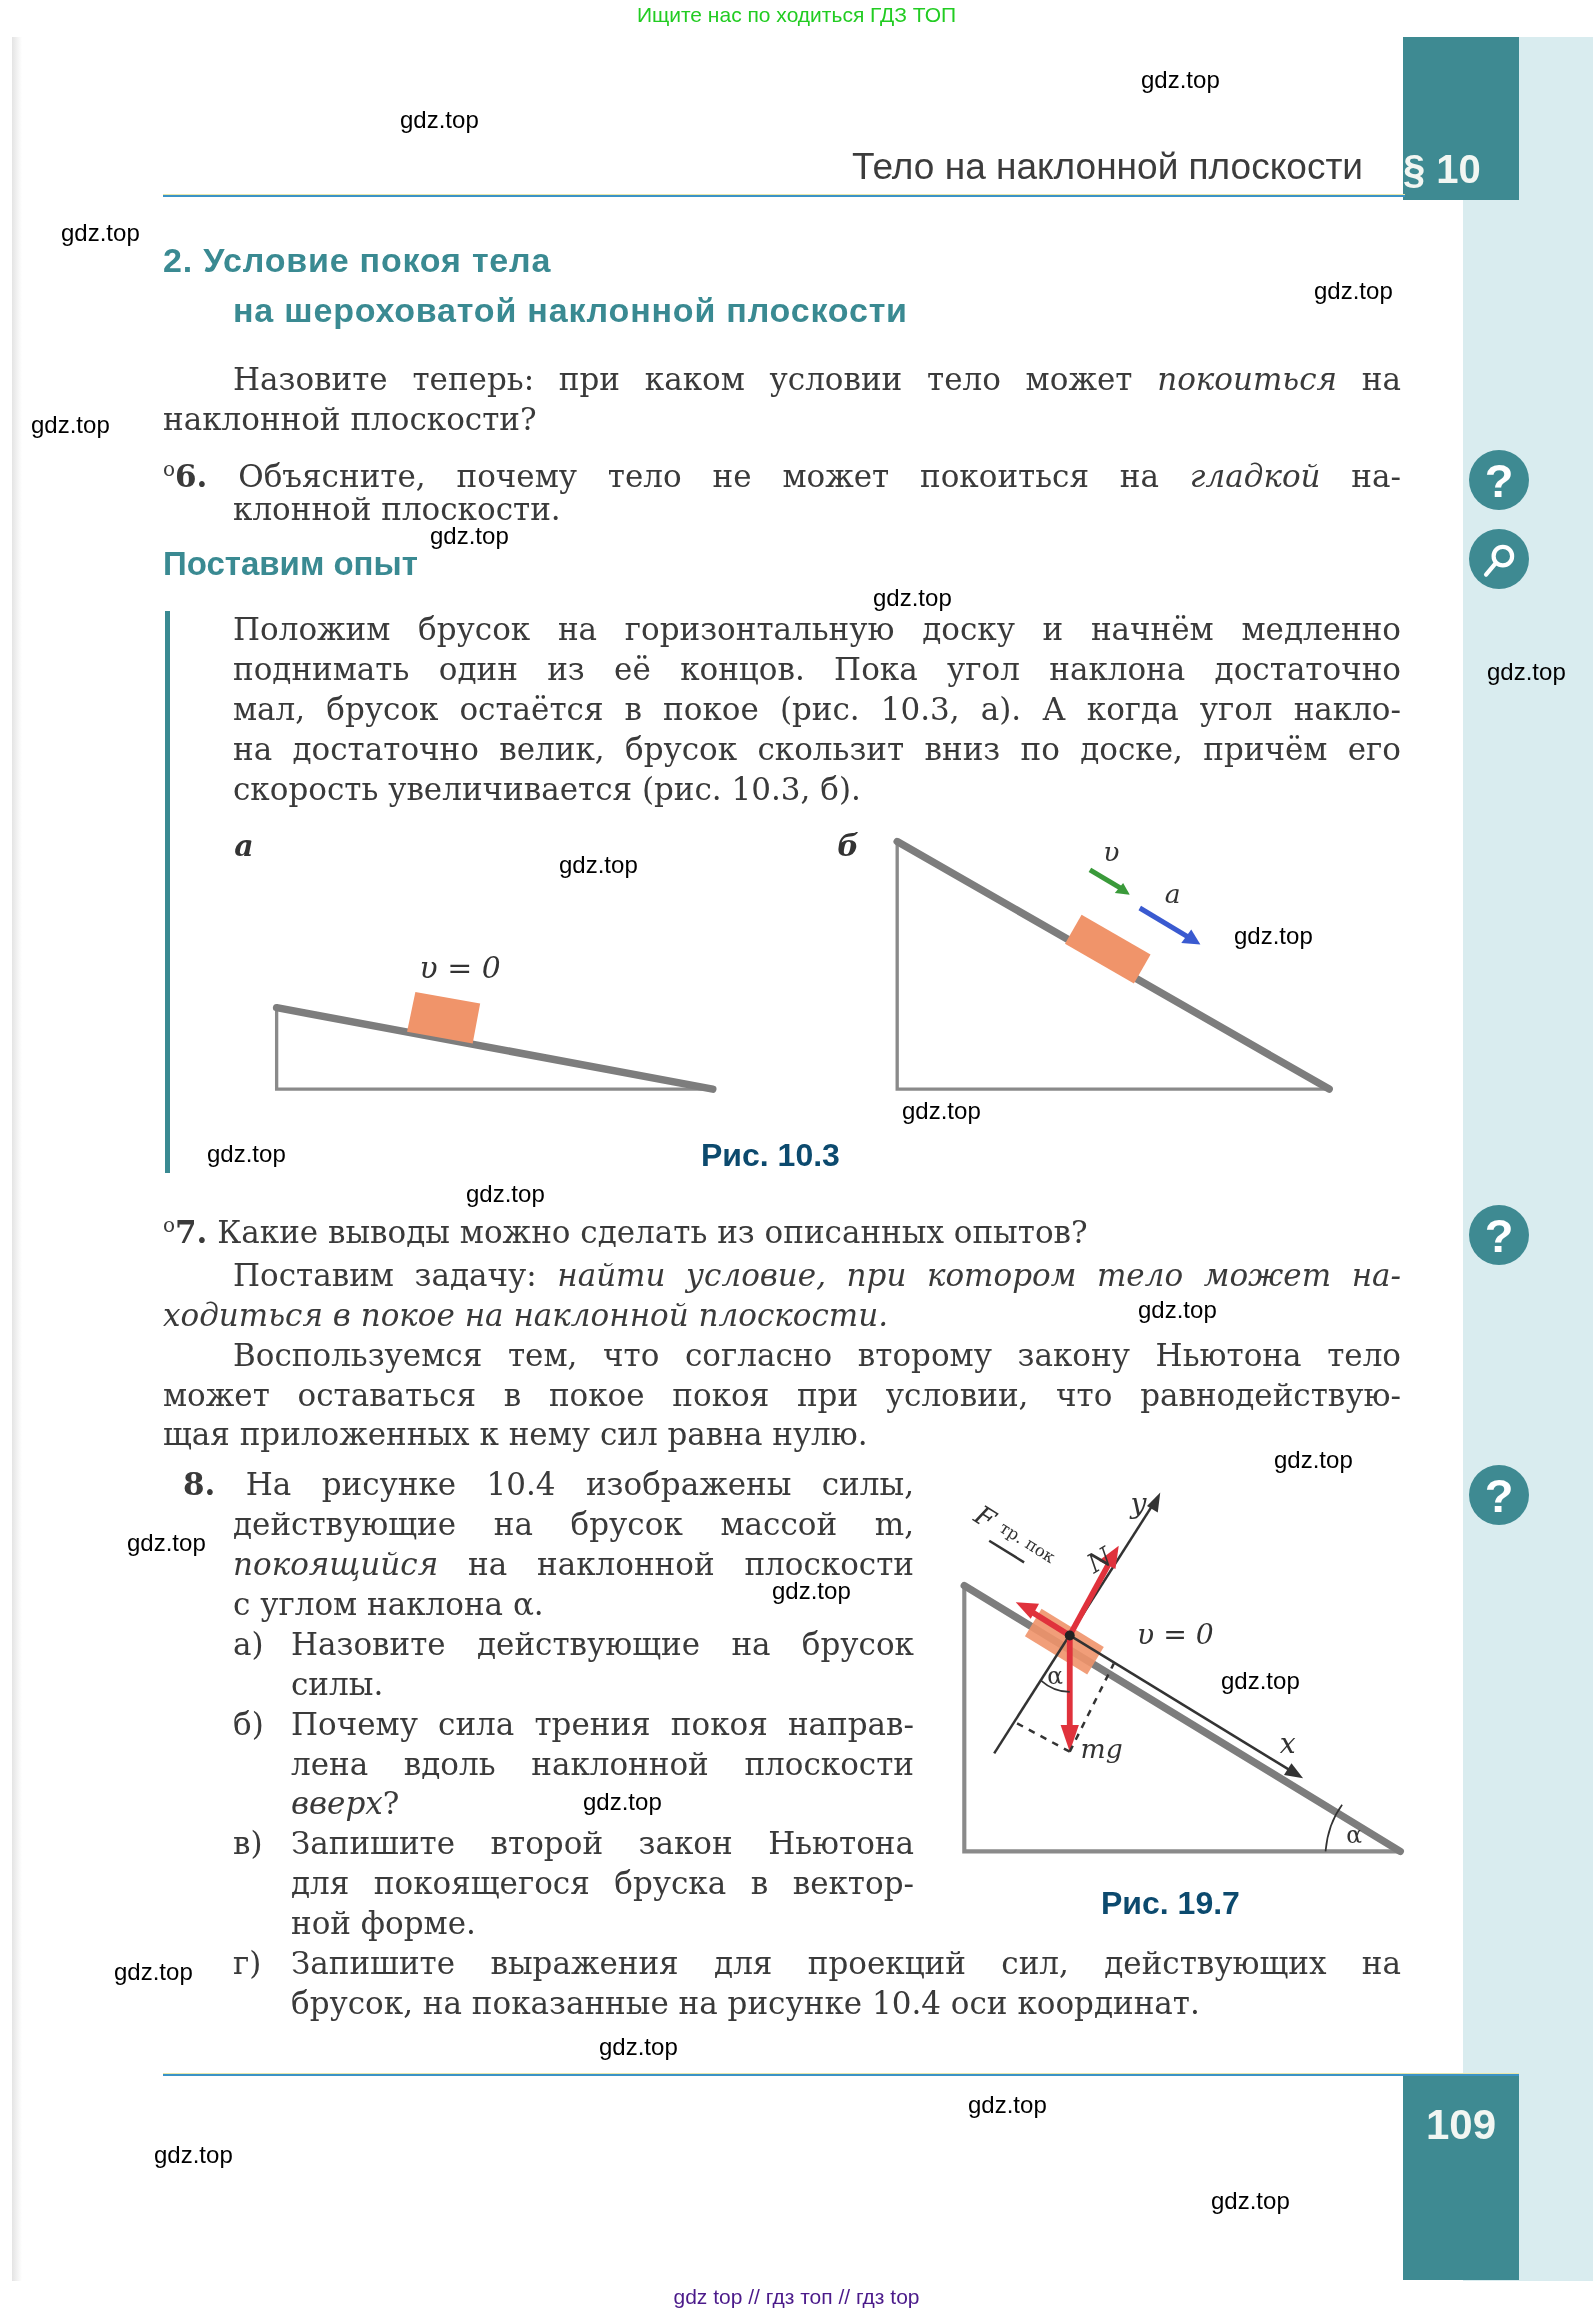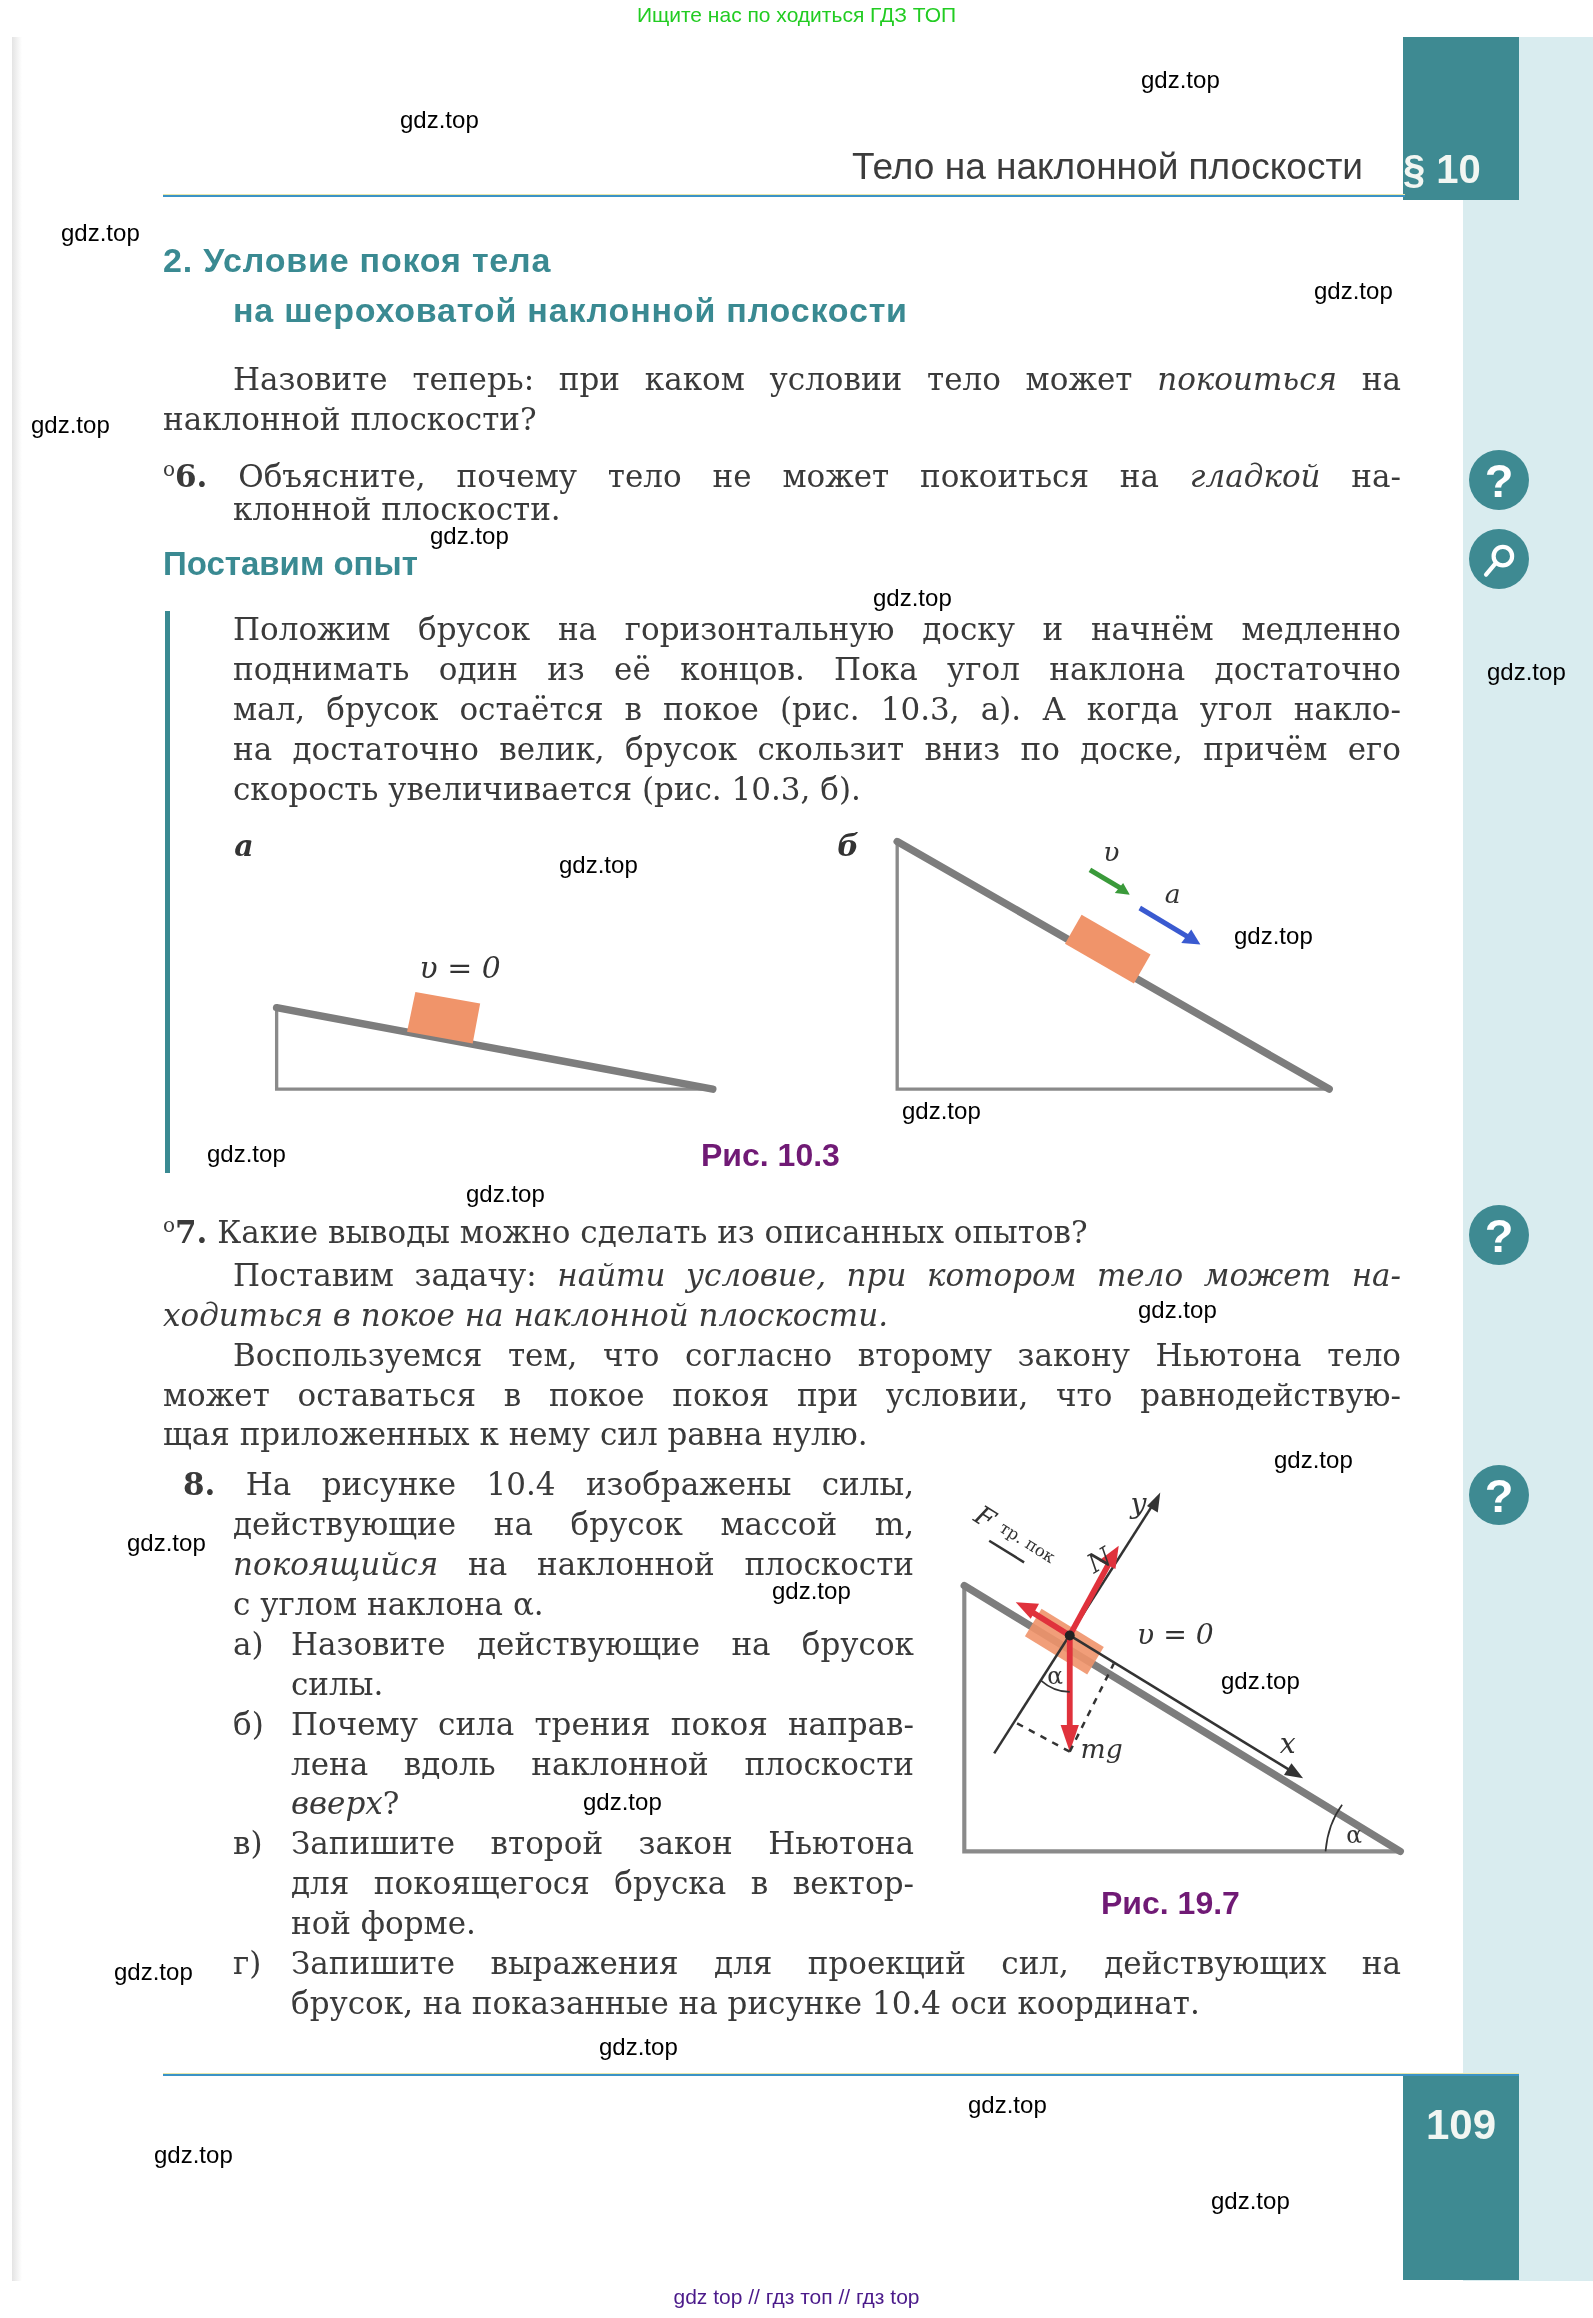--- a/index.html
+++ b/index.html
@@ -36,21 +36,21 @@
     font-size: 33px; color: #3a8a92; }
 
   .txt { position: absolute; font-size: 31px; line-height: 40px; color: #3a3a3a; text-align: justify; text-align-last: justify; }
   .txt.last { text-align-last: left; }
   .it { font-style: italic; }
   .num { font-weight: bold; }
   .deg { font-size: 20px; vertical-align: super; font-weight: normal; }
 
   .exp-bar { position: absolute; left: 165px; top: 611px; width: 5px; height: 562px; background: #3a8a92; }
 
-  .cap { position: absolute; font-family: "Liberation Sans", sans-serif; font-weight: bold; font-size: 32px; color: #701a75; }
+  .cap { position: absolute; font-family: "Liberation Sans", sans-serif; font-weight: bold; font-size: 32px; color: #0c4a6e; }
 
   .wm { position: absolute; font-family: "Liberation Sans", sans-serif; font-size: 24px; color: #000; }
 
   .icon-circ { position: absolute; width: 60px; height: 60px; border-radius: 50%; background: #3e8a92;
     display: flex; align-items: center; justify-content: center; color: #fff; font-family: "Liberation Sans", sans-serif;
     font-weight: bold; font-size: 47px; }
 
   svg text { font-family: "DejaVu Serif", serif; }
 </style>
 </head>

